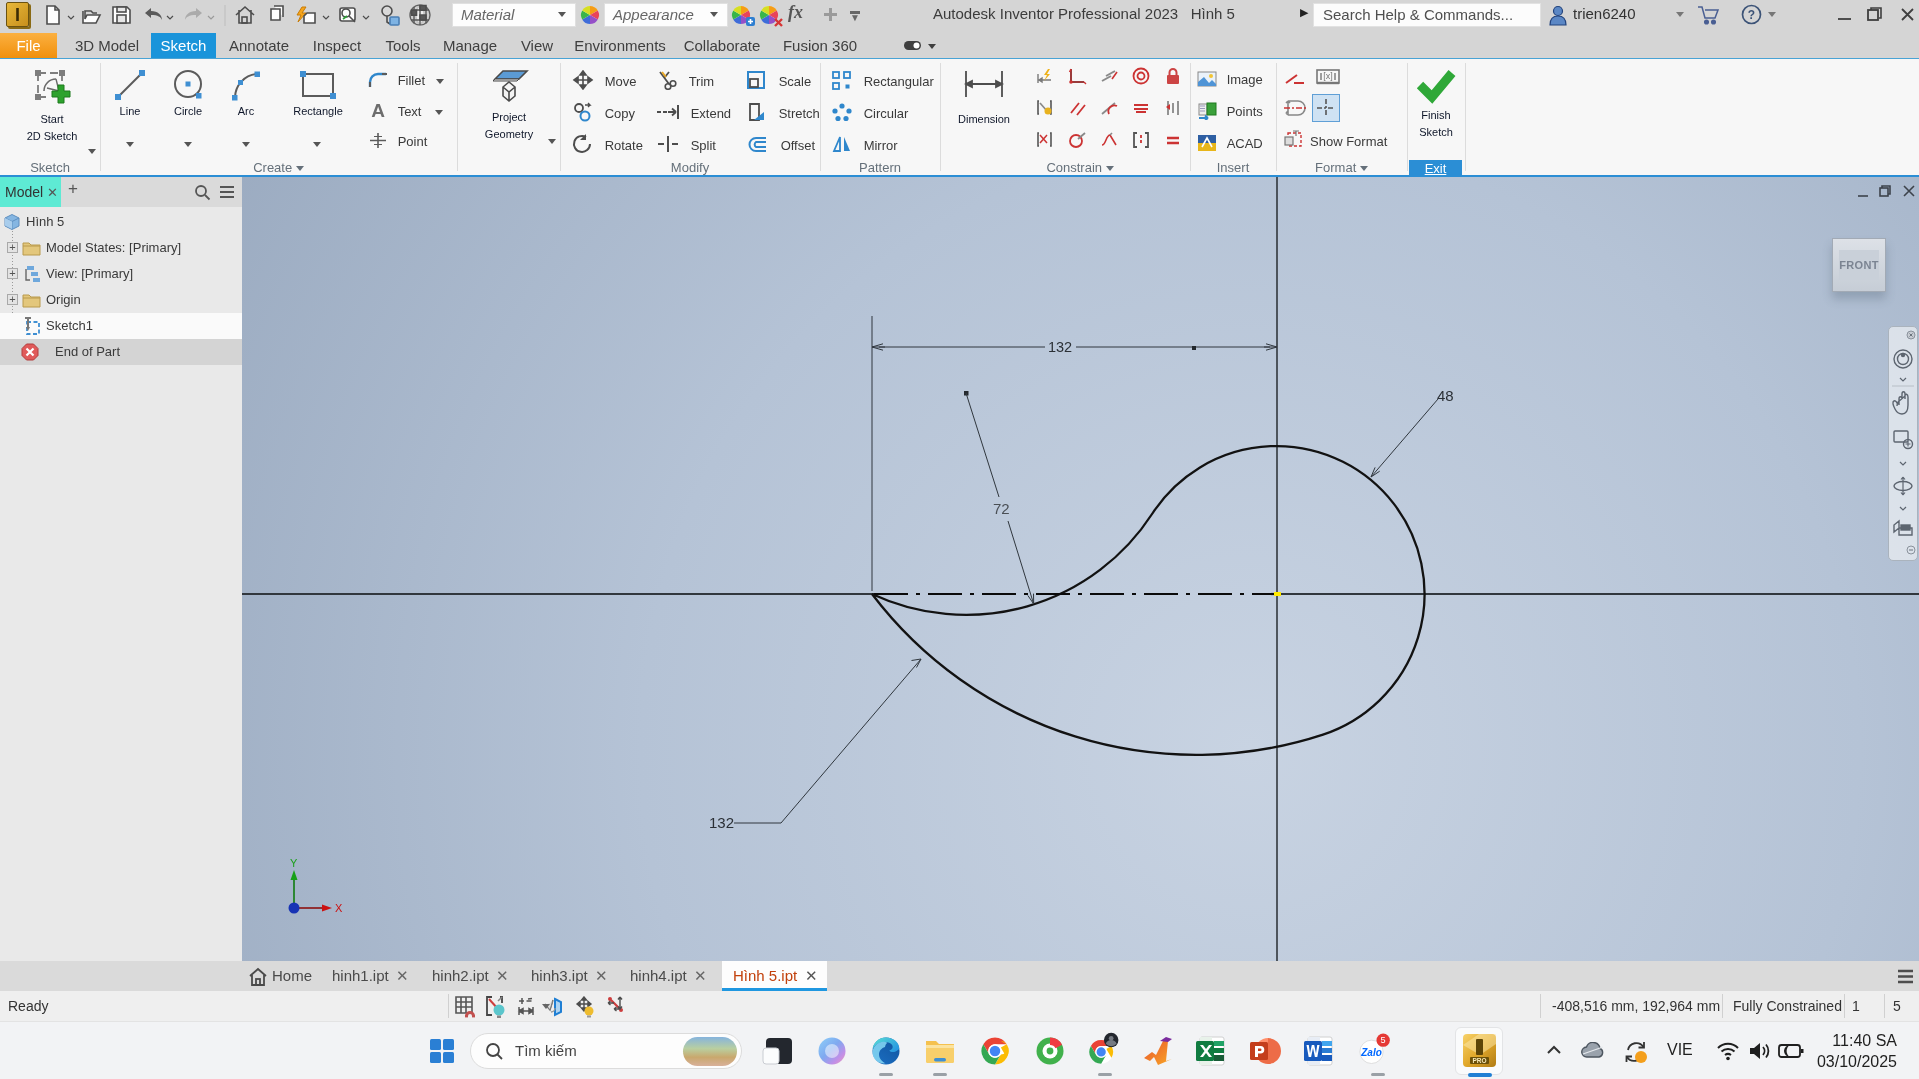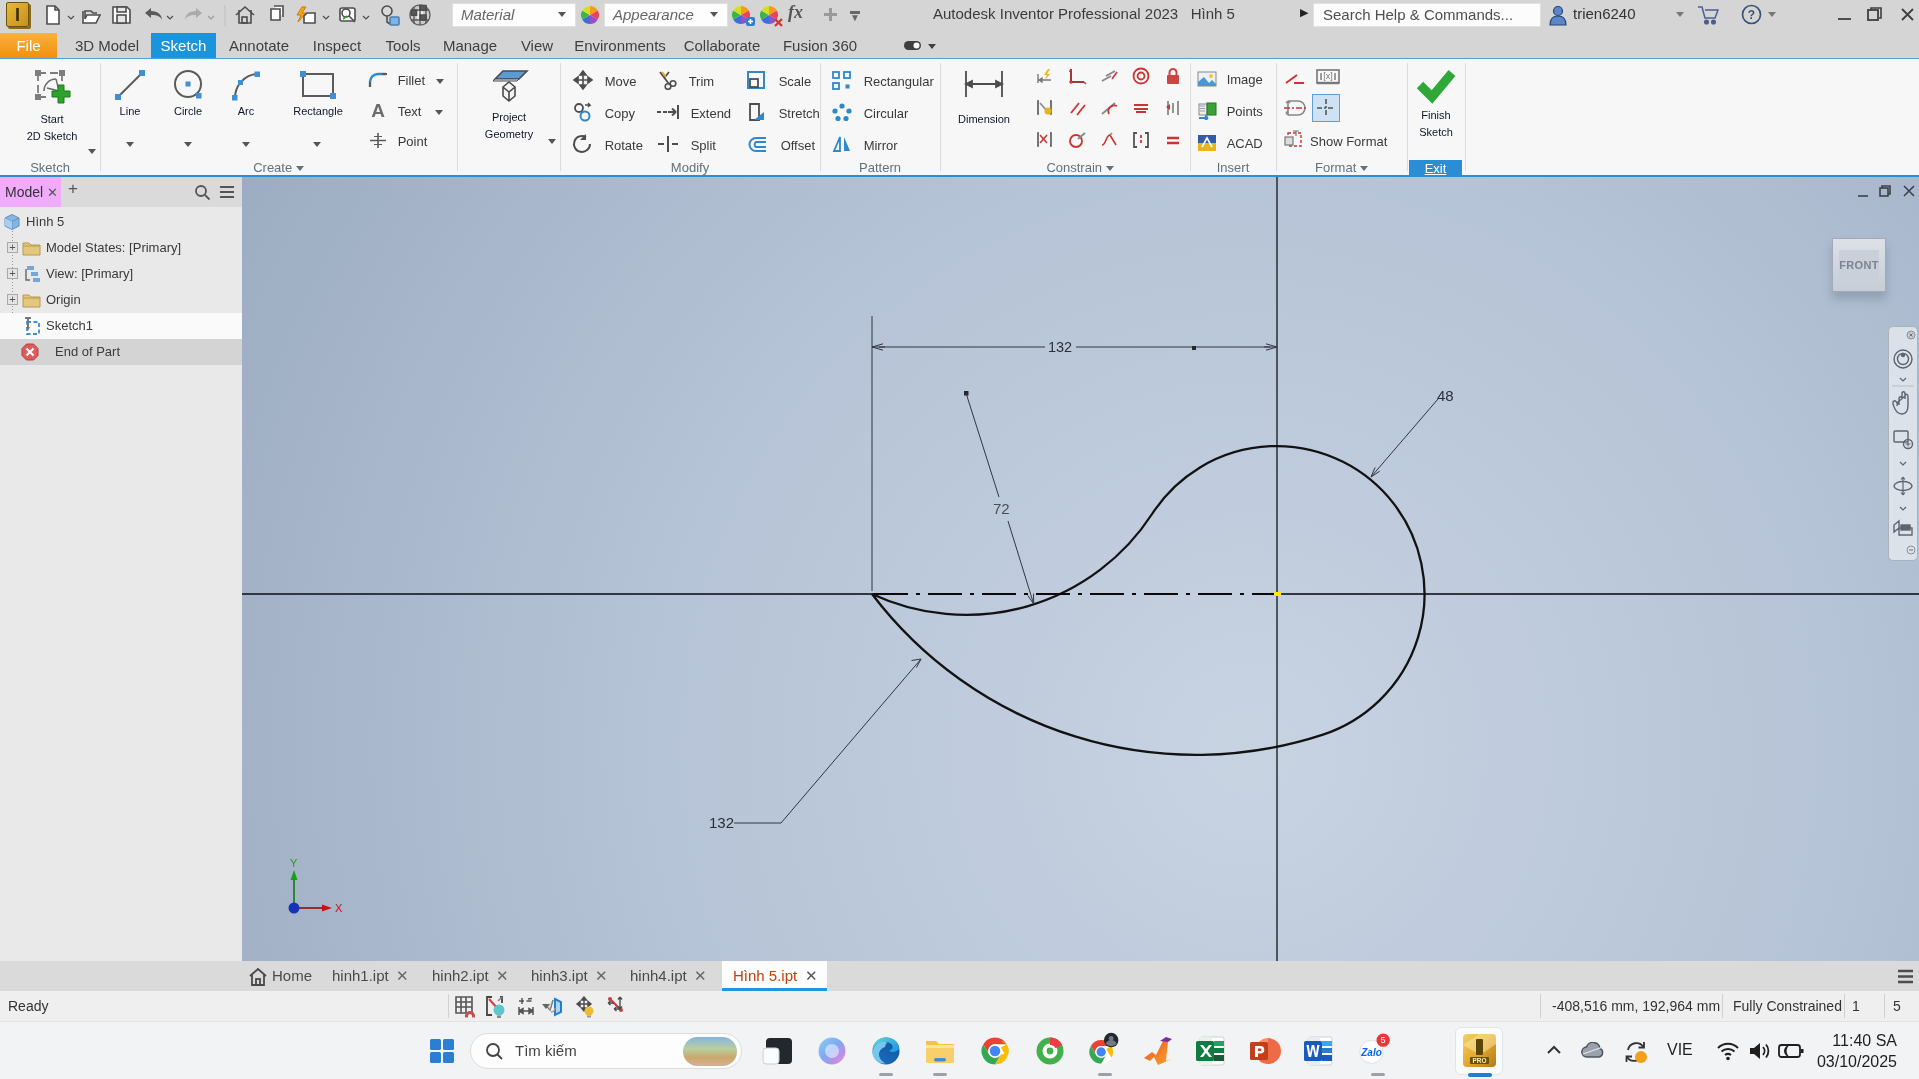--- a/index.html
+++ b/index.html
@@ -484,21 +484,21 @@
         <path d="M6 20 l12 12 L38 8" stroke="#2fa838" stroke-width="9" fill="none"></path>
       </svg>
     <div style="margin-top:0px;line-height:17px;">Finish<br>Sketch</div>
   </div>
   <div class="abs" style="left:1409px;top:101px;width:53px;height:17px;background:#2b8ed5;color:#fff;font-size:13px;text-align:center;line-height:17px;text-decoration:underline;">Exit</div>
   <div class="psep" style="left:1465px;"></div>
 </div>
 <div id="ribbonline"></div>
 <div id="browser">
   <div id="bheader">
-    <div class="abs" style="left:0;top:0;width:61px;height:30px;background:#f0abfc;font-size:14px;color:#333;line-height:30px;padding-left:5px;">Model <span style="color:#555;font-size:13px;">✕</span></div>
+    <div class="abs" style="left:0;top:0;width:61px;height:30px;background:#5eead4;font-size:14px;color:#333;line-height:30px;padding-left:5px;">Model <span style="color:#555;font-size:13px;">✕</span></div>
     <div class="abs" style="left:68px;top:2px;font-size:17px;color:#555;">+</div>
     <svg class="abs" style="left:194px;top:7px" width="17" height="17" viewBox="0 0 17 17">
         <circle cx="7" cy="7" r="5" fill="none" stroke="#555" stroke-width="1.8"></circle>
         <path d="M11 11 l4.5 4.5" stroke="#555" stroke-width="1.8"></path>
       </svg>
     <svg class="abs" style="left:219px;top:8px" width="16" height="14" viewBox="0 0 16 14">
         <path d="M1 2 h14 M1 7 h14 M1 12 h14" stroke="#555" stroke-width="2"></path>
       </svg>
   </div>
   <div class="abs" style="left:12px;top:45px;width:1px;height:132px;background-image:repeating-linear-gradient(180deg,#9a9a9a 0 1px,transparent 1px 3px);"></div>

